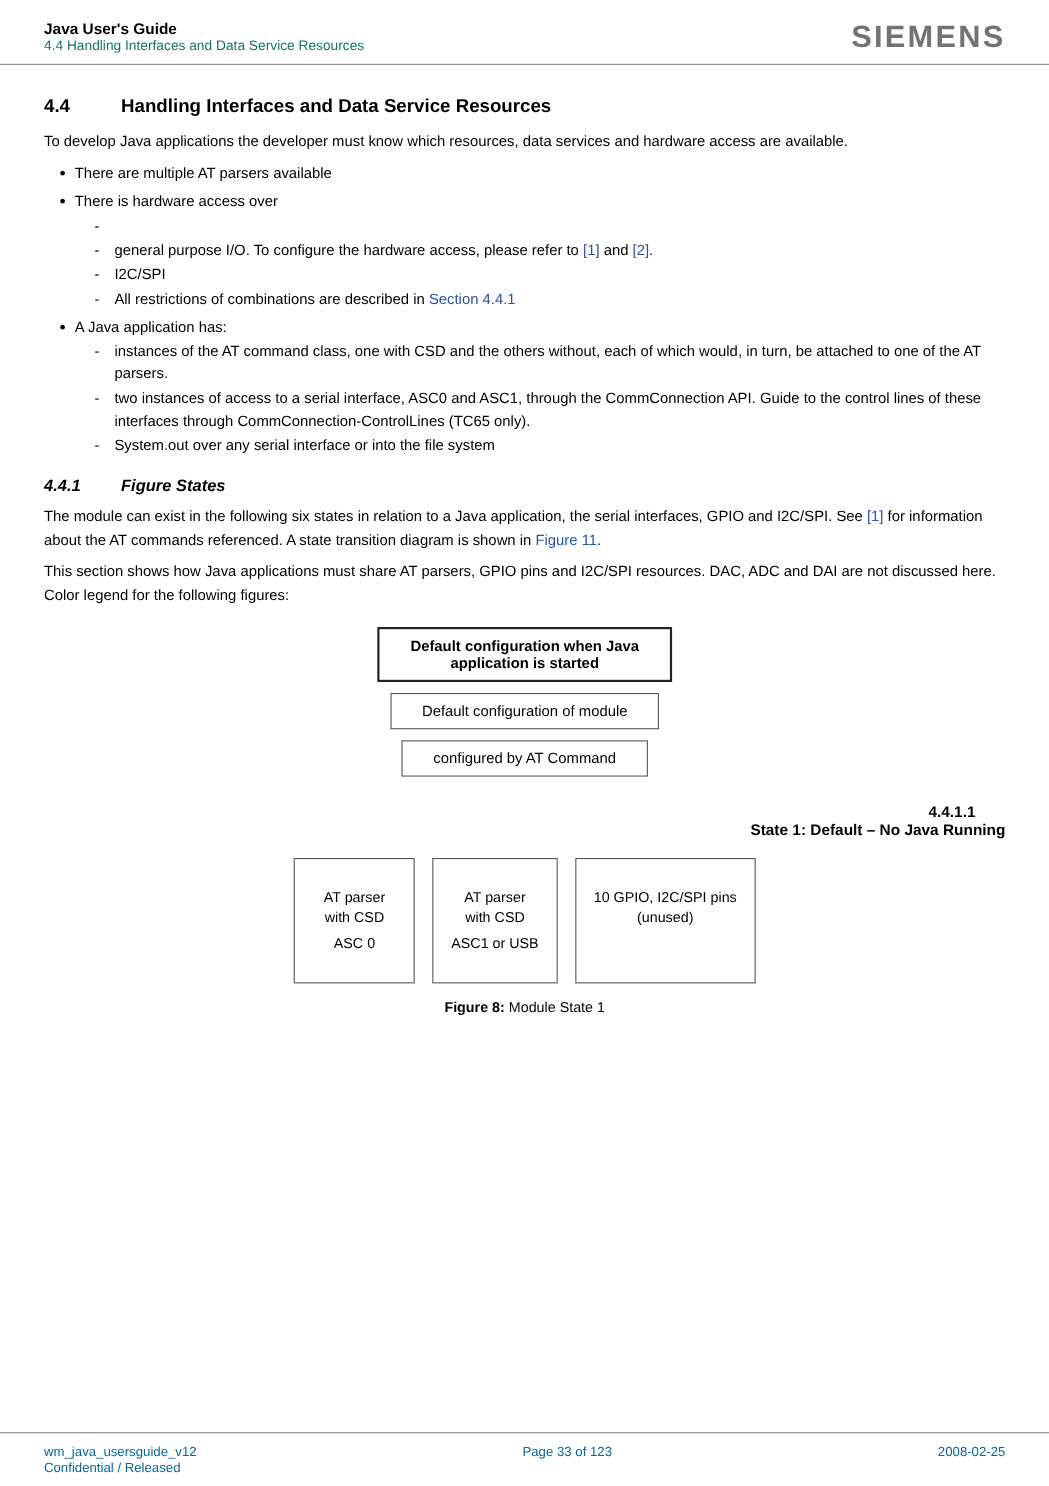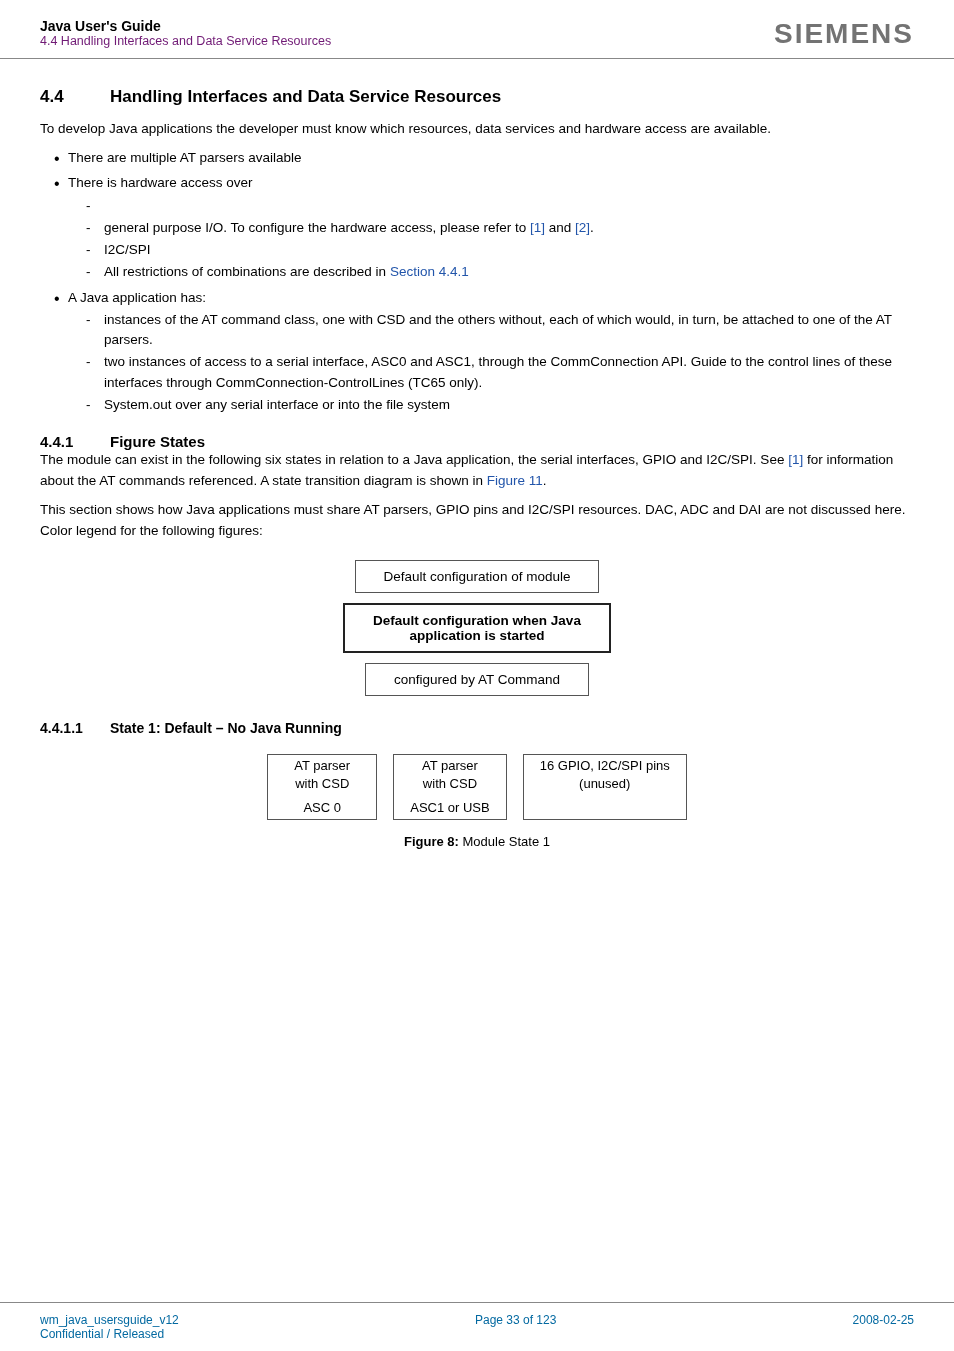--- a/index.html
+++ b/index.html
@@ -26,21 +26,21 @@
       justify-content: space-between;
       align-items: flex-start;
     }
     .header-left {}
     .header-title {
       font-weight: bold;
       font-size: 14px;
     }
     .header-subtitle {
       font-size: 12.5px;
-      color: #701a75;
+      color: #0f766e;
     }
     .header-logo {
       font-size: 28px;
       font-weight: bold;
       letter-spacing: 2px;
       color: #737373;
     }
     
     .content {
       flex: 1;
@@ -58,36 +58,39 @@
       font-weight: bold;
       min-width: 70px;
     }
     .section-44 .sec-title {
       font-size: 17px;
       font-weight: bold;
     }
     .section-441 {
       display: flex;
       align-items: flex-end;
+      margin-bottom: 10px;
       margin-top: 16px;
+      font-style: italic;
     }
     .section-441 .sec-num {
       font-size: 15px;
       font-weight: bold;
       min-width: 70px;
     }
     .section-441 .sec-title {
       font-size: 15px;
       font-weight: bold;
     }
     .section-4411 {
       display: flex;
       align-items: flex-end;
       margin-bottom: 10px;
       margin-top: 24px;
+      flex-direction: column;
     }
     .section-4411 .sec-num {
       font-size: 14px;
       font-weight: bold;
       min-width: 70px;
     }
     .section-4411 .sec-title {
       font-size: 14px;
       font-weight: bold;
     }
@@ -159,21 +162,21 @@
     }
     .figure-boxes {
       display: flex;
       flex-direction: row;
       gap: 16px;
       align-items: stretch;
       margin-bottom: 8px;
     }
     .fig-box {
       border: 1.5px solid #555;
-      padding: 2px 16px;
+      padding: 26px 16px;
       text-align: center;
       min-width: 110px;
       font-size: 13px;
       line-height: 1.4;
     }
     .fig-caption {
       font-size: 13px;
       margin-top: 6px;
     }
     
@@ -265,25 +268,25 @@
     <div class="section-441">
       <span class="sec-num">4.4.1</span>
       <span class="sec-title">Figure States</span>
     </div>
 
     <p class="body-text">The module can exist in the following six states in relation to a Java application, the serial interfaces, GPIO and I2C/SPI. See <a class="link">[1]</a> for information about the AT commands referenced. A state transition diagram is shown in <a class="link">Figure 11</a>.</p>
 
     <p class="body-text">This section shows how Java applications must share AT parsers, GPIO pins and I2C/SPI resources. DAC, ADC and DAI are not discussed here.<br>Color legend for the following figures:</p>
 
     <div class="legend-area">
+      <div class="legend-box bold-border">
+        <span><strong>Default configuration when Java<br>application is started</strong></span>
+      </div>
       <div class="legend-box">
         <span>Default configuration of module</span>
-      </div>
-      <div class="legend-box bold-border">
-        <span><strong>Default configuration when Java<br>application is started</strong></span>
       </div>
       <div class="legend-box">
         <span>configured by AT Command</span>
       </div>
     </div>
 
     <div class="section-4411">
       <span class="sec-num">4.4.1.1</span>
       <span class="sec-title">State 1: Default – No Java Running</span>
     </div>
@@ -295,21 +298,21 @@
           <div>AT parser</div>
           <div>with CSD</div>
           <div style="margin-top:6px;">ASC 0</div>
         </div>
         <div class="fig-box">
           <div>AT parser</div>
           <div>with CSD</div>
           <div style="margin-top:6px;">ASC1 or USB</div>
         </div>
         <div class="fig-box">
-          <div>16 GPIO, I2C/SPI  pins</div>
+          <div>10 GPIO, I2C/SPI  pins</div>
           <div>(unused)</div>
         </div>
       </div>
       <div class="fig-caption">
         <strong><span>Figure 8:</span></strong>
         <span>  Module State 1</span>
       </div>
     </div>
 
   </div>

